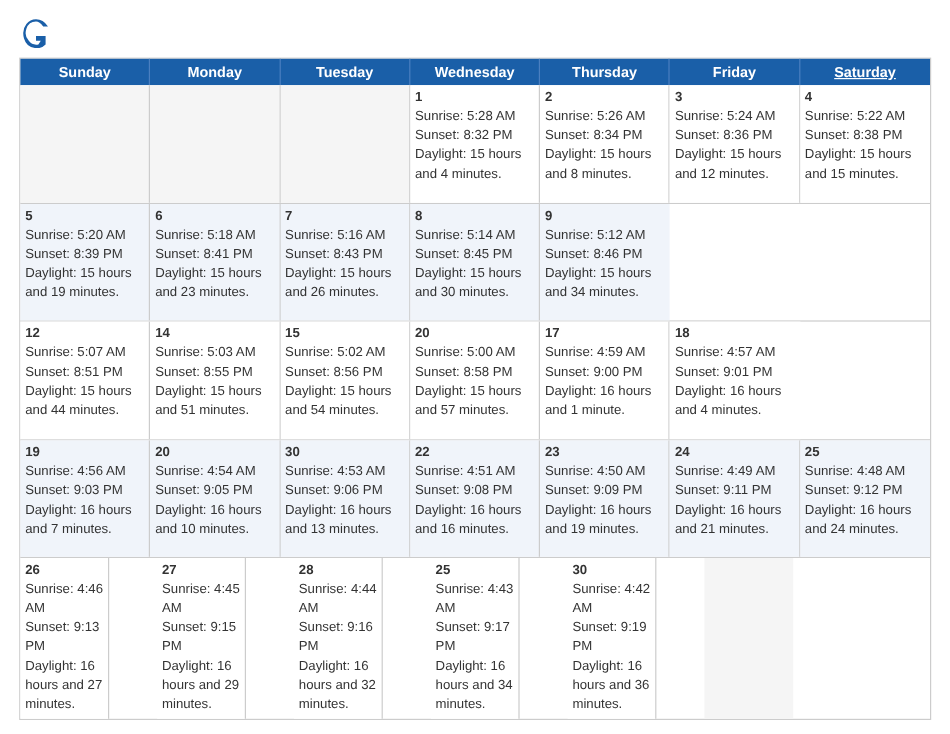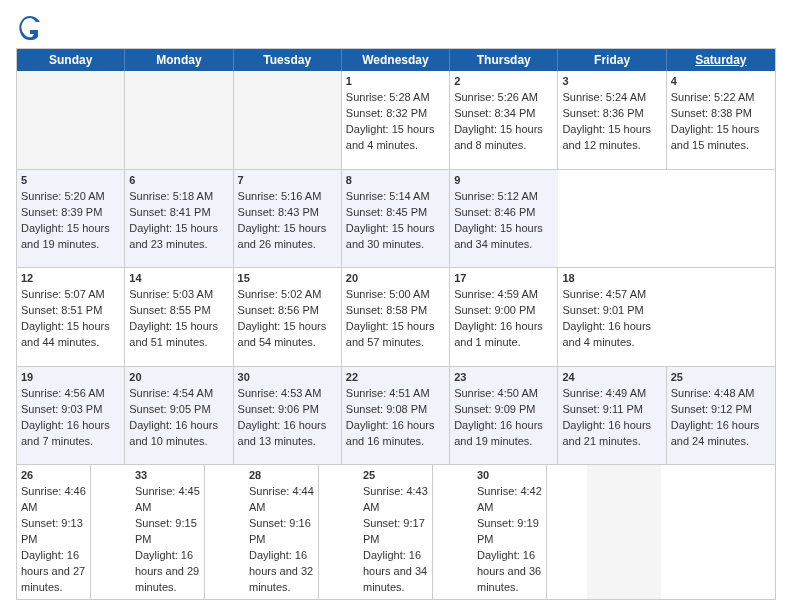--- a/index.html
+++ b/index.html
@@ -245,21 +245,21 @@
         <span class="day-num">25</span>
         <span class="cell-text">Sunrise: 4:48 AM<br>Sunset: 9:12 PM<br>Daylight: 16 hours and 24 minutes.</span>
       </div>
         </div>
         <div class="cal-week">
           <div class="cal-cell">
         <span class="day-num">26</span>
         <span class="cell-text">Sunrise: 4:46 AM<br>Sunset: 9:13 PM<br>Daylight: 16 hours and 27 minutes.</span>
       </div>
           <div class="cal-cell">
-        <span class="day-num">33</span>
+        <span class="day-num">27</span>
         <span class="cell-text">Sunrise: 4:45 AM<br>Sunset: 9:15 PM<br>Daylight: 16 hours and 29 minutes.</span>
       </div>
           <div class="cal-cell">
         <span class="day-num">28</span>
         <span class="cell-text">Sunrise: 4:44 AM<br>Sunset: 9:16 PM<br>Daylight: 16 hours and 32 minutes.</span>
       </div>
           <div class="cal-cell">
         <span class="day-num">25</span>
         <span class="cell-text">Sunrise: 4:43 AM<br>Sunset: 9:17 PM<br>Daylight: 16 hours and 34 minutes.</span>
       </div>

